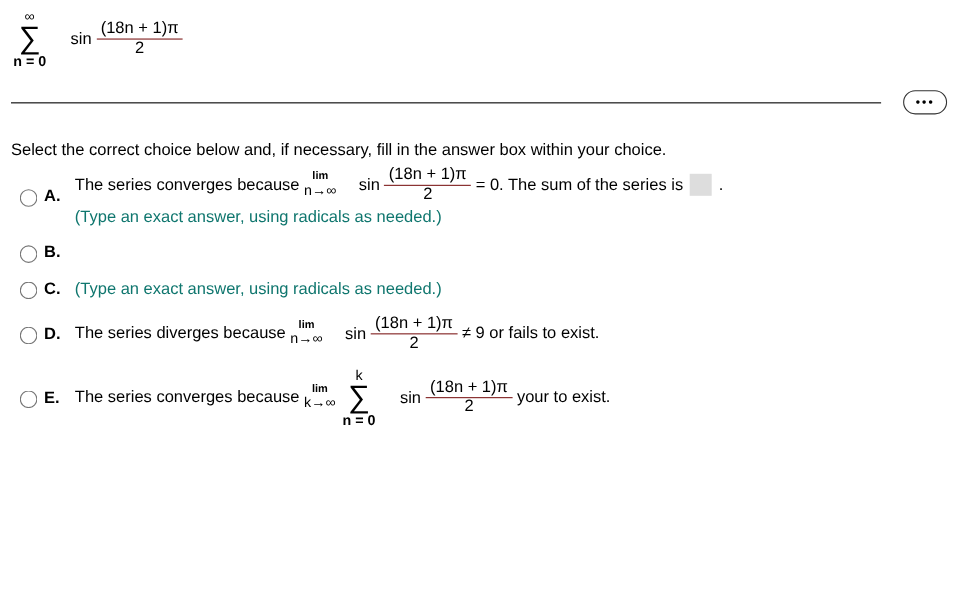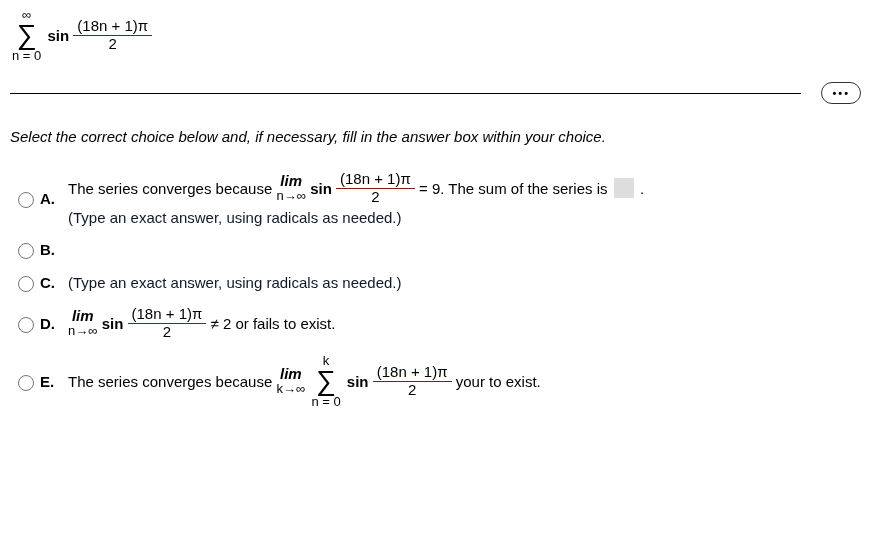--- a/index.html
+++ b/index.html
@@ -34,22 +34,21 @@
     font-weight: bold;
     letter-spacing: 2px;
     font-size: 11px;
     background: #fff;
     line-height: 1;
     height:16px;
     display:flex;
     align-items:center;
   }
   .instr {
-    margin-bottom: 26px;
-    font-style: italic;
+    margin-bottom: 6px;
   }
   .choice {
     display: flex;
     align-items: center;
     margin-bottom: 14px;
   }
   .radio-col {
     width: 30px;
     display: flex;
     justify-content: center;
@@ -59,21 +58,21 @@
     height: 16px;
   }
   .label-col {
     width: 28px;
     font-weight: bold;
   }
   .text-col {
     flex: 1;
   }
   .hint {
-    color: #0f172a;
+    color: #0f766e;
   }
   .answer-box {
     display: inline-block;
     width: 20px;
     height: 20px;
     background: #ddd;
     vertical-align: middle;
     margin: 0 2px;
   }
 
@@ -96,30 +95,30 @@
   .sigma-block {
     display: inline-block;
     text-align: center;
     vertical-align: middle;
     line-height: 1;
     font-size: 12px;
     margin: 0 2px;
   }
   .sigma-block .top { display:block; font-size:13px; }
   .sigma-block .sig { display:block; font-size:28px; line-height:1; }
-  .sigma-block .bot { display:block; font-size:13px; }
+  .sigma-block .bot { display:block; font-size:13px;font-weight:bold; }
   .limit {
     display: inline-block;
     text-align: center;
     vertical-align: middle;
     line-height: 1.1;
   }
-  .limit .lt { display:block; font-size:15px; font-weight:bold;font-style:italic;}
+  .limit .lt { display:block; font-size:10px; font-weight:bold;}
   .limit .lb { display:block; font-size:13px; }
-  .bold { font-weight:bold; }
+  .bold { font-weight:normal;margin-left:16px; }
   .nowrap { white-space:nowrap; }
   .line1 { display:block; margin-bottom:4px;}
   .inline-mid > * { vertical-align:middle; }
 </style>
 </head>
 <body>
 
 <div class="question inline-mid">
   <span class="sigma-block">
     <span class="top">∞</span>
@@ -153,21 +152,21 @@
       <span class="limit">
         <span class="lt">lim</span>
         <span class="lb">n→∞</span>
       </span>
       <span> </span>
       <span class="bold">sin</span>
       <span class="frac">
         <span class="num">(18n + 1)π</span>
         <span class="den">2</span>
       </span>
-      <span> = 9. The sum of the series is </span>
+      <span> = 0. The sum of the series is </span>
       <span class="answer-box"></span>
       <span>.</span>
     </span>
     <span class="hint">(Type an exact answer, using radicals as needed.)</span>
   </div>
 </div>
 
 <div class="choice">
   <div class="radio-col">
       <input type="radio" name="ans" style="">
@@ -184,31 +183,32 @@
     <span class="hint">(Type an exact answer, using radicals as needed.)</span>
   </div>
 </div>
 
 <div class="choice">
   <div class="radio-col">
       <input type="radio" name="ans" style="">
     </div>
   <div class="label-col">D.</div>
   <div class="text-col inline-mid nowrap">
+    <span>The series diverges because  </span>
     <span class="limit">
       <span class="lt">lim</span>
       <span class="lb">n→∞</span>
     </span>
     <span> </span>
     <span class="bold">sin</span>
     <span class="frac">
       <span class="num">(18n + 1)π</span>
       <span class="den">2</span>
     </span>
-    <span> ≠ 2 or fails to exist.</span>
+    <span> ≠ 9 or fails to exist.</span>
   </div>
 </div>
 
 <div class="choice">
   <div class="radio-col">
       <input type="radio" name="ans" style="">
     </div>
   <div class="label-col">E.</div>
   <div class="text-col inline-mid nowrap">
     <span>The series converges because  </span>

